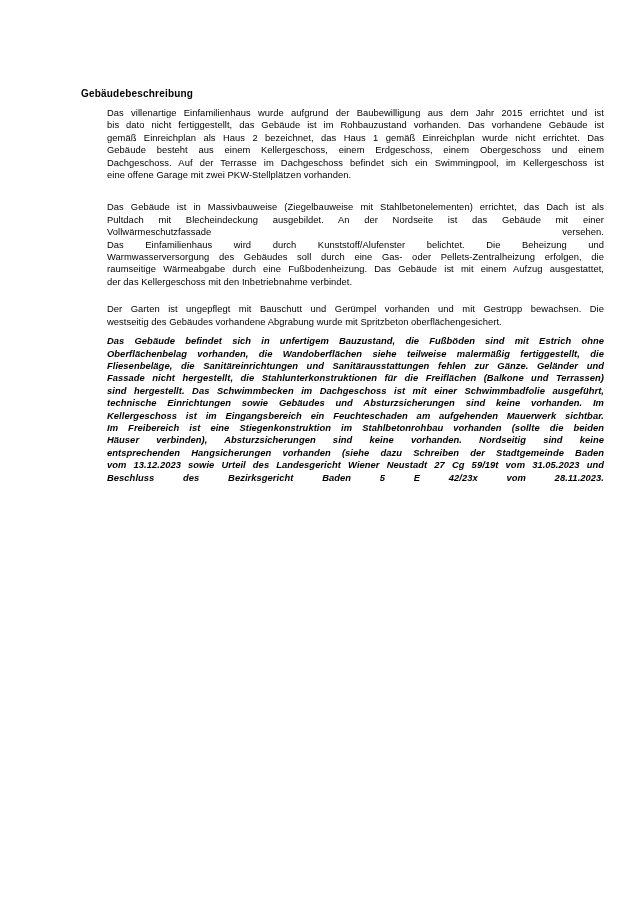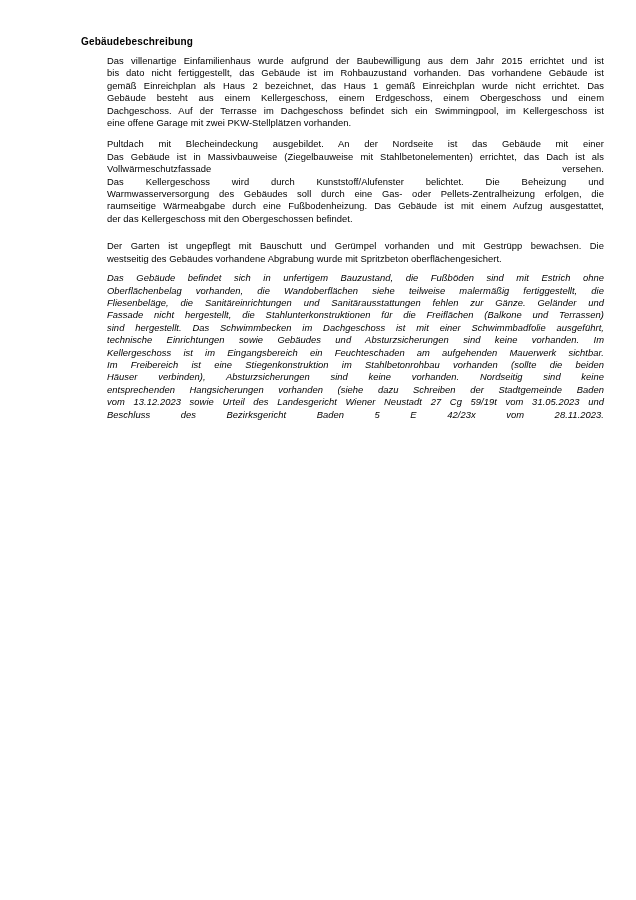--- a/index.html
+++ b/index.html
@@ -6,70 +6,70 @@
   body {
     width: 636px; height: 900px;
     background: #ffffff;
     font-family: "Liberation Sans", sans-serif;
     color: #000000;
     overflow: hidden;
   }
   .page {
     box-sizing: border-box;
     width: 636px; height: 900px;
-    padding: 36px 32px 0 81px;
+    padding: 88px 32px 0 81px;
     background: #ffffff;
   }
   .heading {
     font-size: 10px;
     font-weight: bold;
     line-height: 12px;
     letter-spacing: 0.2px;
     margin: 0 0 7px 0;
   }
   .para { margin: 0 0 0 26px; }
-  .para.p1 { margin-bottom: 9px; }
+  .para.p1 { margin-bottom: 20px; }
   .para.p2 { margin-bottom: 15px; }
   .para.p3 { margin-bottom: 7px; }
   .ln {
     font-size: 9.4px;
     line-height: 12.4px;
     letter-spacing: 0.05px;
     white-space: normal;
   }
   
   .j { text-align: justify; text-align-last: justify; }
   
   .l { text-align: right; text-align-last: left; }
-  .emph .ln { font-weight: normal; font-style: italic; }
+  .emph .ln { font-weight: bold; font-style: italic; }
 </style>
 </head>
 <body>
 
 <div class="page">
 
   <h1 class="heading">Gebäudebeschreibung</h1>
 
   <section class="para p1">
     <div class="ln j">Das villenartige Einfamilienhaus wurde aufgrund der Baubewilligung aus dem Jahr 2015 errichtet und ist</div>
     <div class="ln j">bis dato nicht fertiggestellt, das Gebäude ist im Rohbauzustand vorhanden. Das vorhandene Gebäude ist</div>
     <div class="ln j">gemäß Einreichplan als Haus 2 bezeichnet, das Haus 1 gemäß Einreichplan wurde nicht errichtet. Das</div>
     <div class="ln j">Gebäude besteht aus einem Kellergeschoss, einem Erdgeschoss, einem Obergeschoss und einem</div>
     <div class="ln j">Dachgeschoss. Auf der Terrasse im Dachgeschoss befindet sich ein Swimmingpool, im Kellergeschoss ist</div>
     <div class="ln l">eine offene Garage mit zwei PKW-Stellplätzen vorhanden.</div>
   </section>
 
   <section class="para p2">
+    <div class="ln j">Das Gebäude ist in Massivbauweise (Ziegelbauweise mit Stahlbetonelementen) errichtet, das Dach ist als</div>
     <div class="ln j">Pultdach mit Blecheindeckung ausgebildet. An der Nordseite ist das Gebäude mit einer</div>
-    <div class="ln j">Das Gebäude ist in Massivbauweise (Ziegelbauweise mit Stahlbetonelementen) errichtet, das Dach ist als</div>
     <div class="ln j">Vollwärmeschutzfassade versehen.</div>
-    <div class="ln j">Das Kellergeschoss wird durch Kunststoff/Alufenster belichtet. Die Beheizung und</div>
+    <div class="ln j">Das Einfamilienhaus wird durch Kunststoff/Alufenster belichtet. Die Beheizung und</div>
     <div class="ln j">Warmwasserversorgung des Gebäudes soll durch eine Gas- oder Pellets-Zentralheizung erfolgen, die</div>
     <div class="ln j">raumseitige Wärmeabgabe durch eine Fußbodenheizung. Das Gebäude ist mit einem Aufzug ausgestattet,</div>
-    <div class="ln l">der das Kellergeschoss mit den Obergeschossen befindet.</div>
+    <div class="ln l">der das Kellergeschoss mit den Inbetriebnahme verbindet.</div>
   </section>
 
   <section class="para p3">
     <div class="ln j">Der Garten ist ungepflegt mit Bauschutt und Gerümpel vorhanden und mit Gestrüpp bewachsen. Die</div>
     <div class="ln l">westseitig des Gebäudes vorhandene Abgrabung wurde mit Spritzbeton oberflächengesichert.</div>
   </section>
 
   <section class="para p4 emph">
     <div class="ln j">Das Gebäude befindet sich in unfertigem Bauzustand, die Fußböden sind mit Estrich ohne</div>
     <div class="ln j">Oberflächenbelag vorhanden, die Wandoberflächen siehe teilweise malermäßig fertiggestellt, die</div>

